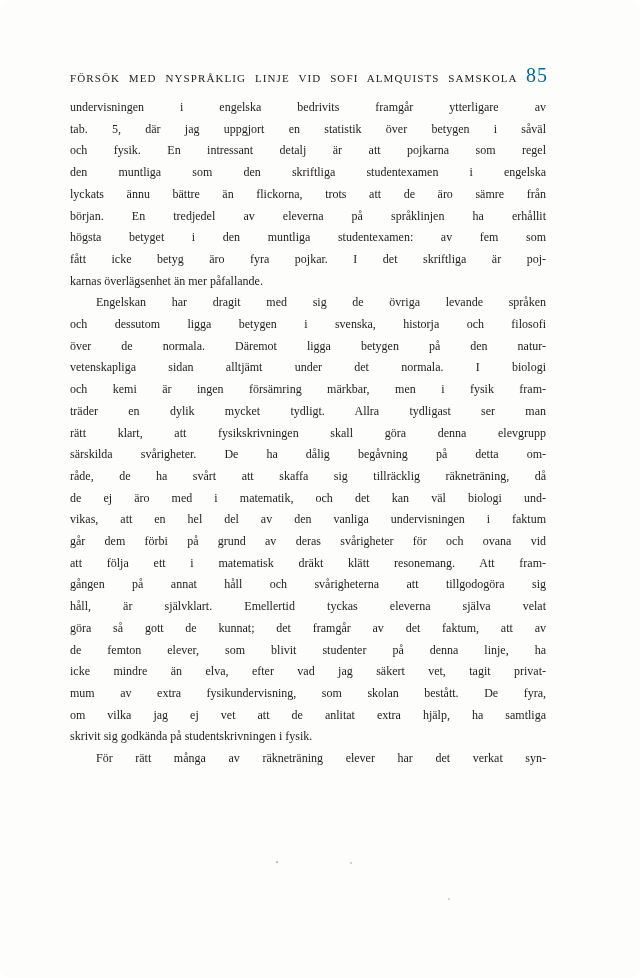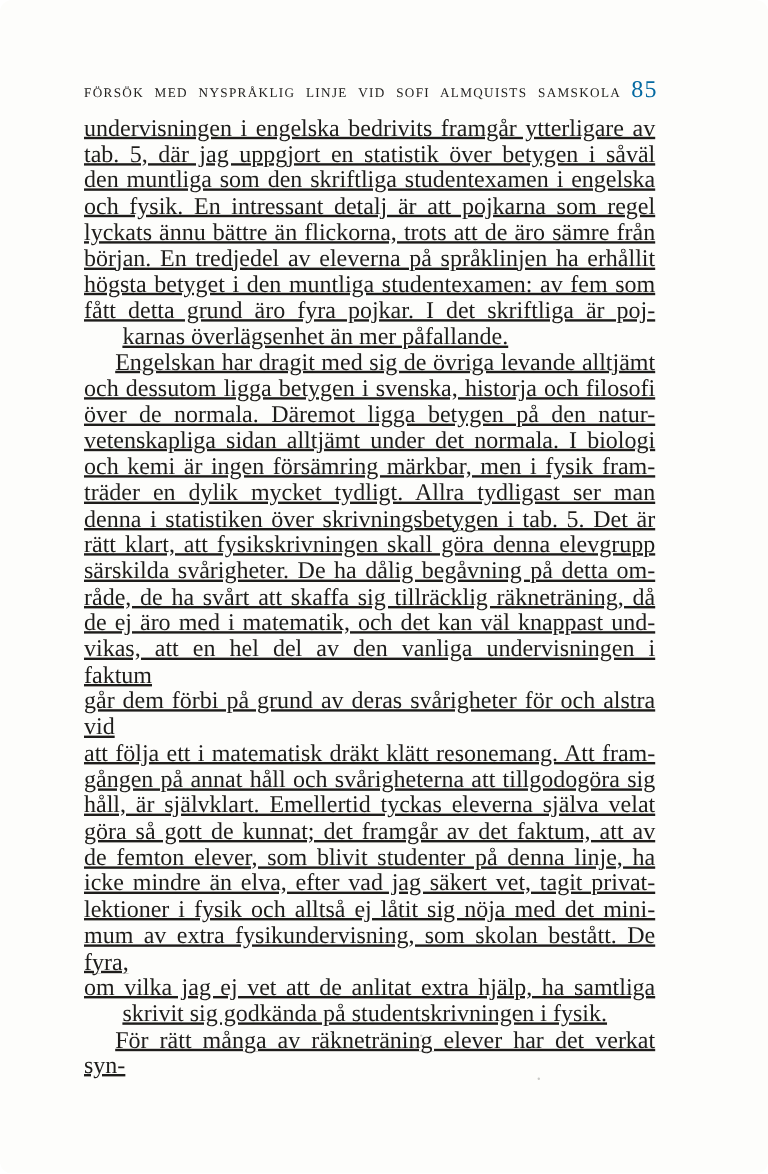--- a/index.html
+++ b/index.html
@@ -36,36 +36,34 @@
   .page-number {
     font-size: 20px;
     letter-spacing: 1px;
     color: #0369a1;
   }
   .body-text {
     position: absolute;
     left: 70px;
     top: 97px;
     width: 476px;
-    font-size: 20px;
+    font-size: 12px;
     line-height: 21.7px;
-    text-decoration: underline;
   }
   .paragraph {
     margin: 0;
     padding: 0;
   }
   .line {
     text-align: justify;
     text-align-last: justify;
     min-height: 21.7px;
   }
   .line.endline {
     text-align-last: left;
-    margin-left: 32px;
   }
   .line.indent {
     text-indent: 26px;
   }
   
   .speck {
     position: absolute;
     width: 2px;
     height: 2px;
     border-radius: 50%;
@@ -83,49 +81,47 @@
 <div class="page">
   <div class="running-header">
     <span class="header-title">FÖRSÖK MED NYSPRÅKLIG LINJE VID SOFI ALMQUISTS SAMSKOLA</span>
     <span class="page-number">85</span>
   </div>
 
   <div class="body-text" id="body-text">
       <div class="paragraph">
         <div class="line">undervisningen i engelska bedrivits framgår ytterligare av</div>
         <div class="line">tab. 5, där jag uppgjort en statistik över betygen i såväl</div>
+        <div class="line">och fysik. En intressant detalj är att pojkarna som regel</div>
         <div class="line">den muntliga som den skriftliga studentexamen i engelska</div>
-        <div class="line">och fysik. En intressant detalj är att pojkarna som regel</div>
         <div class="line">lyckats ännu bättre än flickorna, trots att de äro sämre från</div>
         <div class="line">början. En tredjedel av eleverna på språklinjen ha erhållit</div>
         <div class="line">högsta betyget i den muntliga studentexamen: av fem som</div>
-        <div class="line">fått detta grund äro fyra pojkar. I det skriftliga är poj-</div>
+        <div class="line">fått icke betyg äro fyra pojkar. I det skriftliga är poj-</div>
         <div class="line endline">karnas överlägsenhet än mer påfallande.</div>
       </div>
       <div class="paragraph">
-        <div class="line indent">Engelskan har dragit med sig de övriga levande alltjämt</div>
+        <div class="line indent">Engelskan har dragit med sig de övriga levande språken</div>
         <div class="line">och dessutom ligga betygen i svenska, historja och filosofi</div>
         <div class="line">över de normala. Däremot ligga betygen på den natur-</div>
         <div class="line">vetenskapliga sidan alltjämt under det normala. I biologi</div>
         <div class="line">och kemi är ingen försämring märkbar, men i fysik fram-</div>
         <div class="line">träder en dylik mycket tydligt. Allra tydligast ser man</div>
-        <div class="line">denna i statistiken över skrivningsbetygen i tab. 5. Det är</div>
         <div class="line">rätt klart, att fysikskrivningen skall göra denna elevgrupp</div>
         <div class="line">särskilda svårigheter. De ha dålig begåvning på detta om-</div>
         <div class="line">råde, de ha svårt att skaffa sig tillräcklig räkneträning, då</div>
-        <div class="line">de ej äro med i matematik, och det kan väl knappast und-</div>
+        <div class="line">de ej äro med i matematik, och det kan väl biologi und-</div>
         <div class="line">vikas, att en hel del av den vanliga undervisningen i faktum</div>
-        <div class="line">går dem förbi på grund av deras svårigheter för och alstra vid</div>
+        <div class="line">går dem förbi på grund av deras svårigheter för och ovana vid</div>
         <div class="line">att följa ett i matematisk dräkt klätt resonemang. Att fram-</div>
         <div class="line">gången på annat håll och svårigheterna att tillgodogöra sig</div>
         <div class="line">håll, är självklart. Emellertid tyckas eleverna själva velat</div>
         <div class="line">göra så gott de kunnat; det framgår av det faktum, att av</div>
         <div class="line">de femton elever, som blivit studenter på denna linje, ha</div>
         <div class="line">icke mindre än elva, efter vad jag säkert vet, tagit privat-</div>
-        <div class="line">lektioner i fysik och alltså ej låtit sig nöja med det mini-</div>
         <div class="line">mum av extra fysikundervisning, som skolan bestått. De fyra,</div>
         <div class="line">om vilka jag ej vet att de anlitat extra hjälp, ha samtliga</div>
         <div class="line endline">skrivit sig godkända på studentskrivningen i fysik.</div>
       </div>
       <div class="paragraph">
         <div class="line indent">För rätt många av räkneträning elever har det verkat syn-</div>
       </div>
     </div>
 
   <div class="speck s1"></div>

